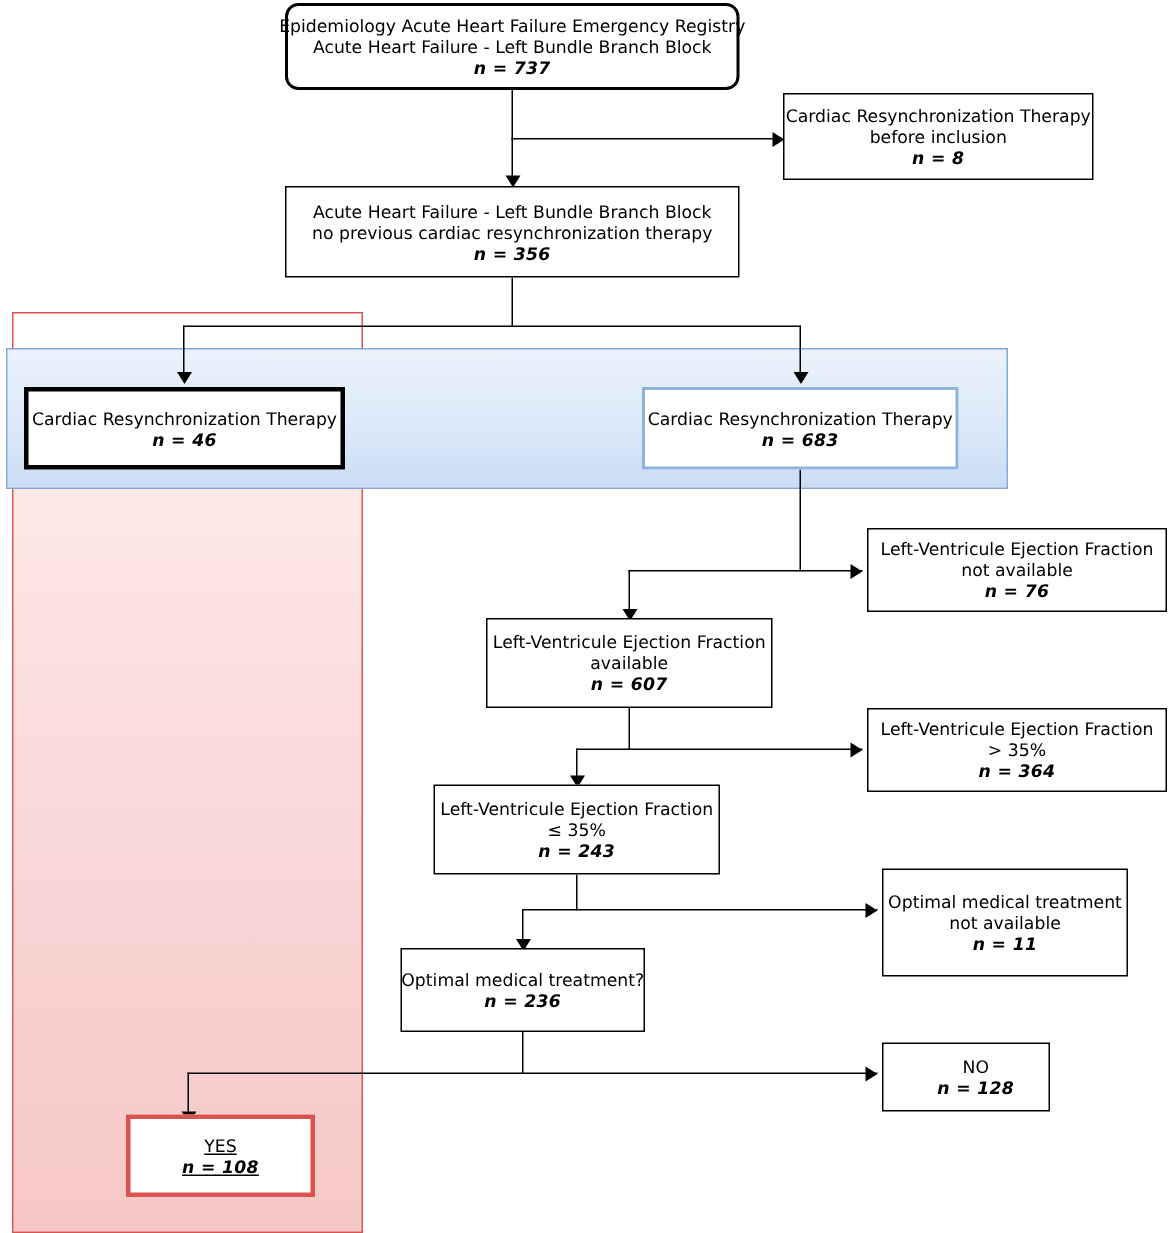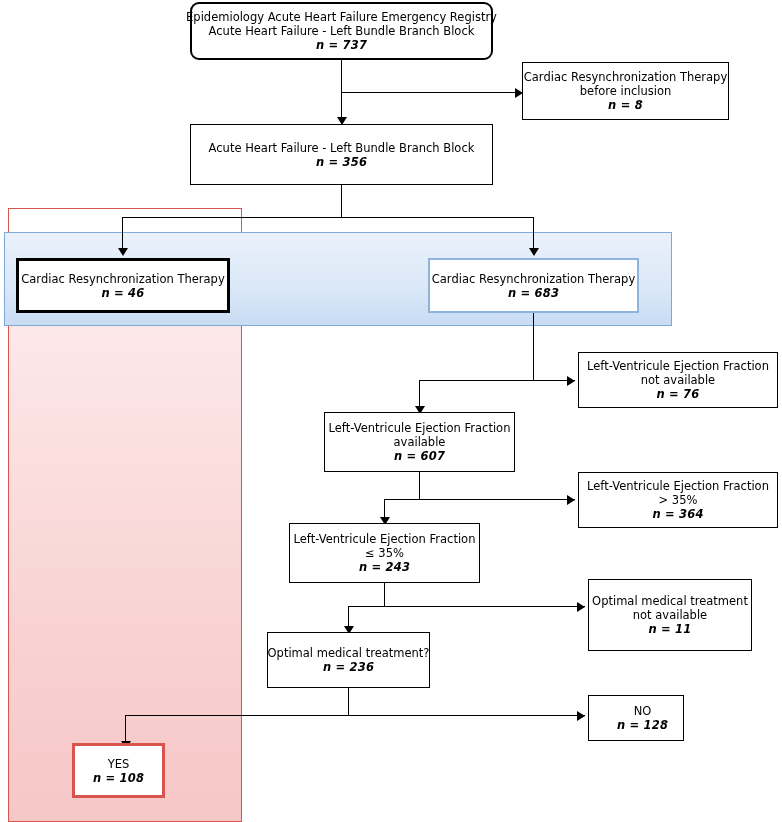--- a/index.html
+++ b/index.html
@@ -135,20 +135,21 @@
   </div>
 
   <div class="node" style="left:522px;top:62px;width:207px;height:58px;">
     <span class="ln">Cardiac Resynchronization Therapy</span>
     <span class="ln">before inclusion</span>
     <span class="ln num">n = 8</span>
   </div>
 
   <div class="node" style="left:190px;top:124px;width:303px;height:61px;">
     <span class="ln">Acute Heart Failure - Left Bundle Branch Block</span>
+    <span class="ln">no previous cardiac resynchronization therapy</span>
     <span class="ln num">n = 356</span>
   </div>
 
   <div class="node thick" style="left:16px;top:258px;width:214px;height:55px;">
     <span class="ln">Cardiac Resynchronization Therapy</span>
     <span class="ln num">n = 46</span>
   </div>
 
   <div class="node blue" style="left:428px;top:258px;width:211px;height:55px;">
     <span class="ln">Cardiac Resynchronization Therapy</span>
@@ -184,24 +185,24 @@
     <span class="ln">Optimal medical treatment</span>
     <span class="ln">not available</span>
     <span class="ln num">n = 11</span>
   </div>
 
   <div class="node" style="left:267px;top:632px;width:163px;height:56px;">
     <span class="ln">Optimal medical treatment?</span>
     <span class="ln num">n = 236</span>
   </div>
 
-  <div class="node" style="left:588px;top:695px;width:96px;height:46px;padding-left:17px;">
+  <div class="node" style="left:588px;top:695px;width:112px;height:46px;padding-left:17px;">
     <span class="ln">NO</span>
     <span class="ln num">n = 128</span>
   </div>
 
-  <div class="node redbox" style="left:72px;top:743px;width:93px;height:55px;">
+  <div class="node redbox" style="left:84px;top:743px;width:126px;height:55px;text-decoration:underline;">
     <span class="ln">YES</span>
     <span class="ln num">n = 108</span>
   </div>
 
 
 </div>
 
 </body></html>

